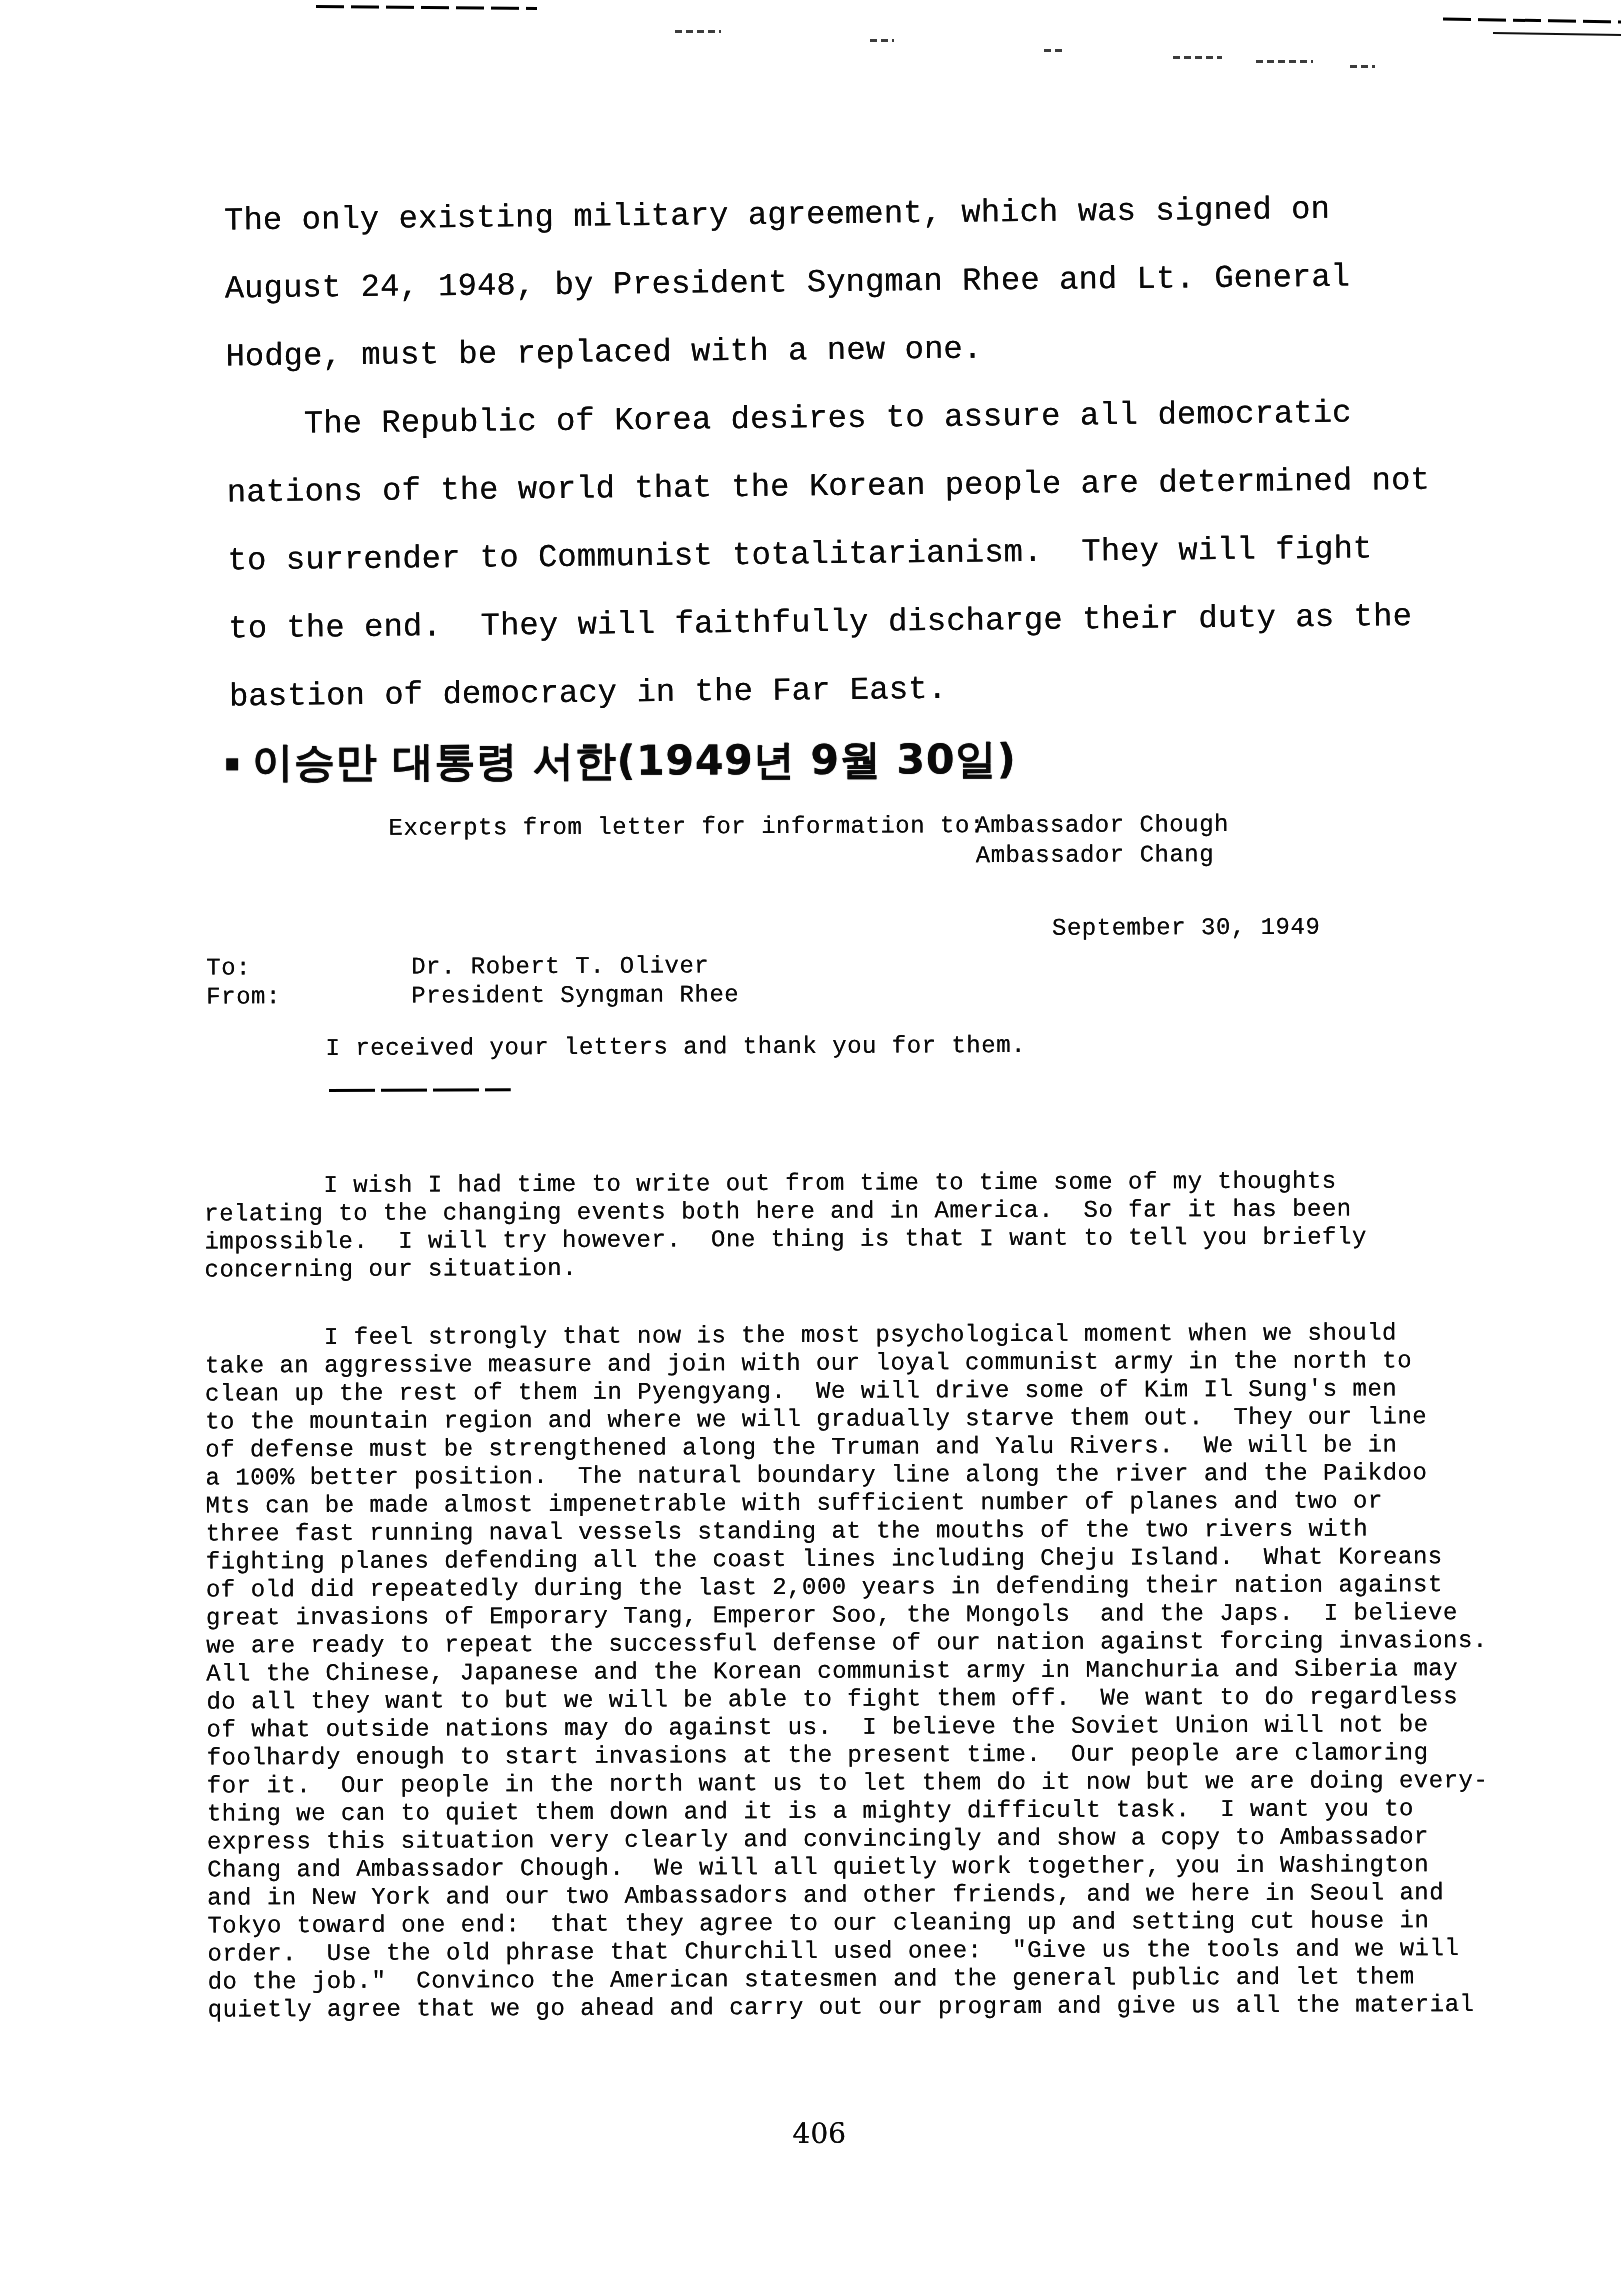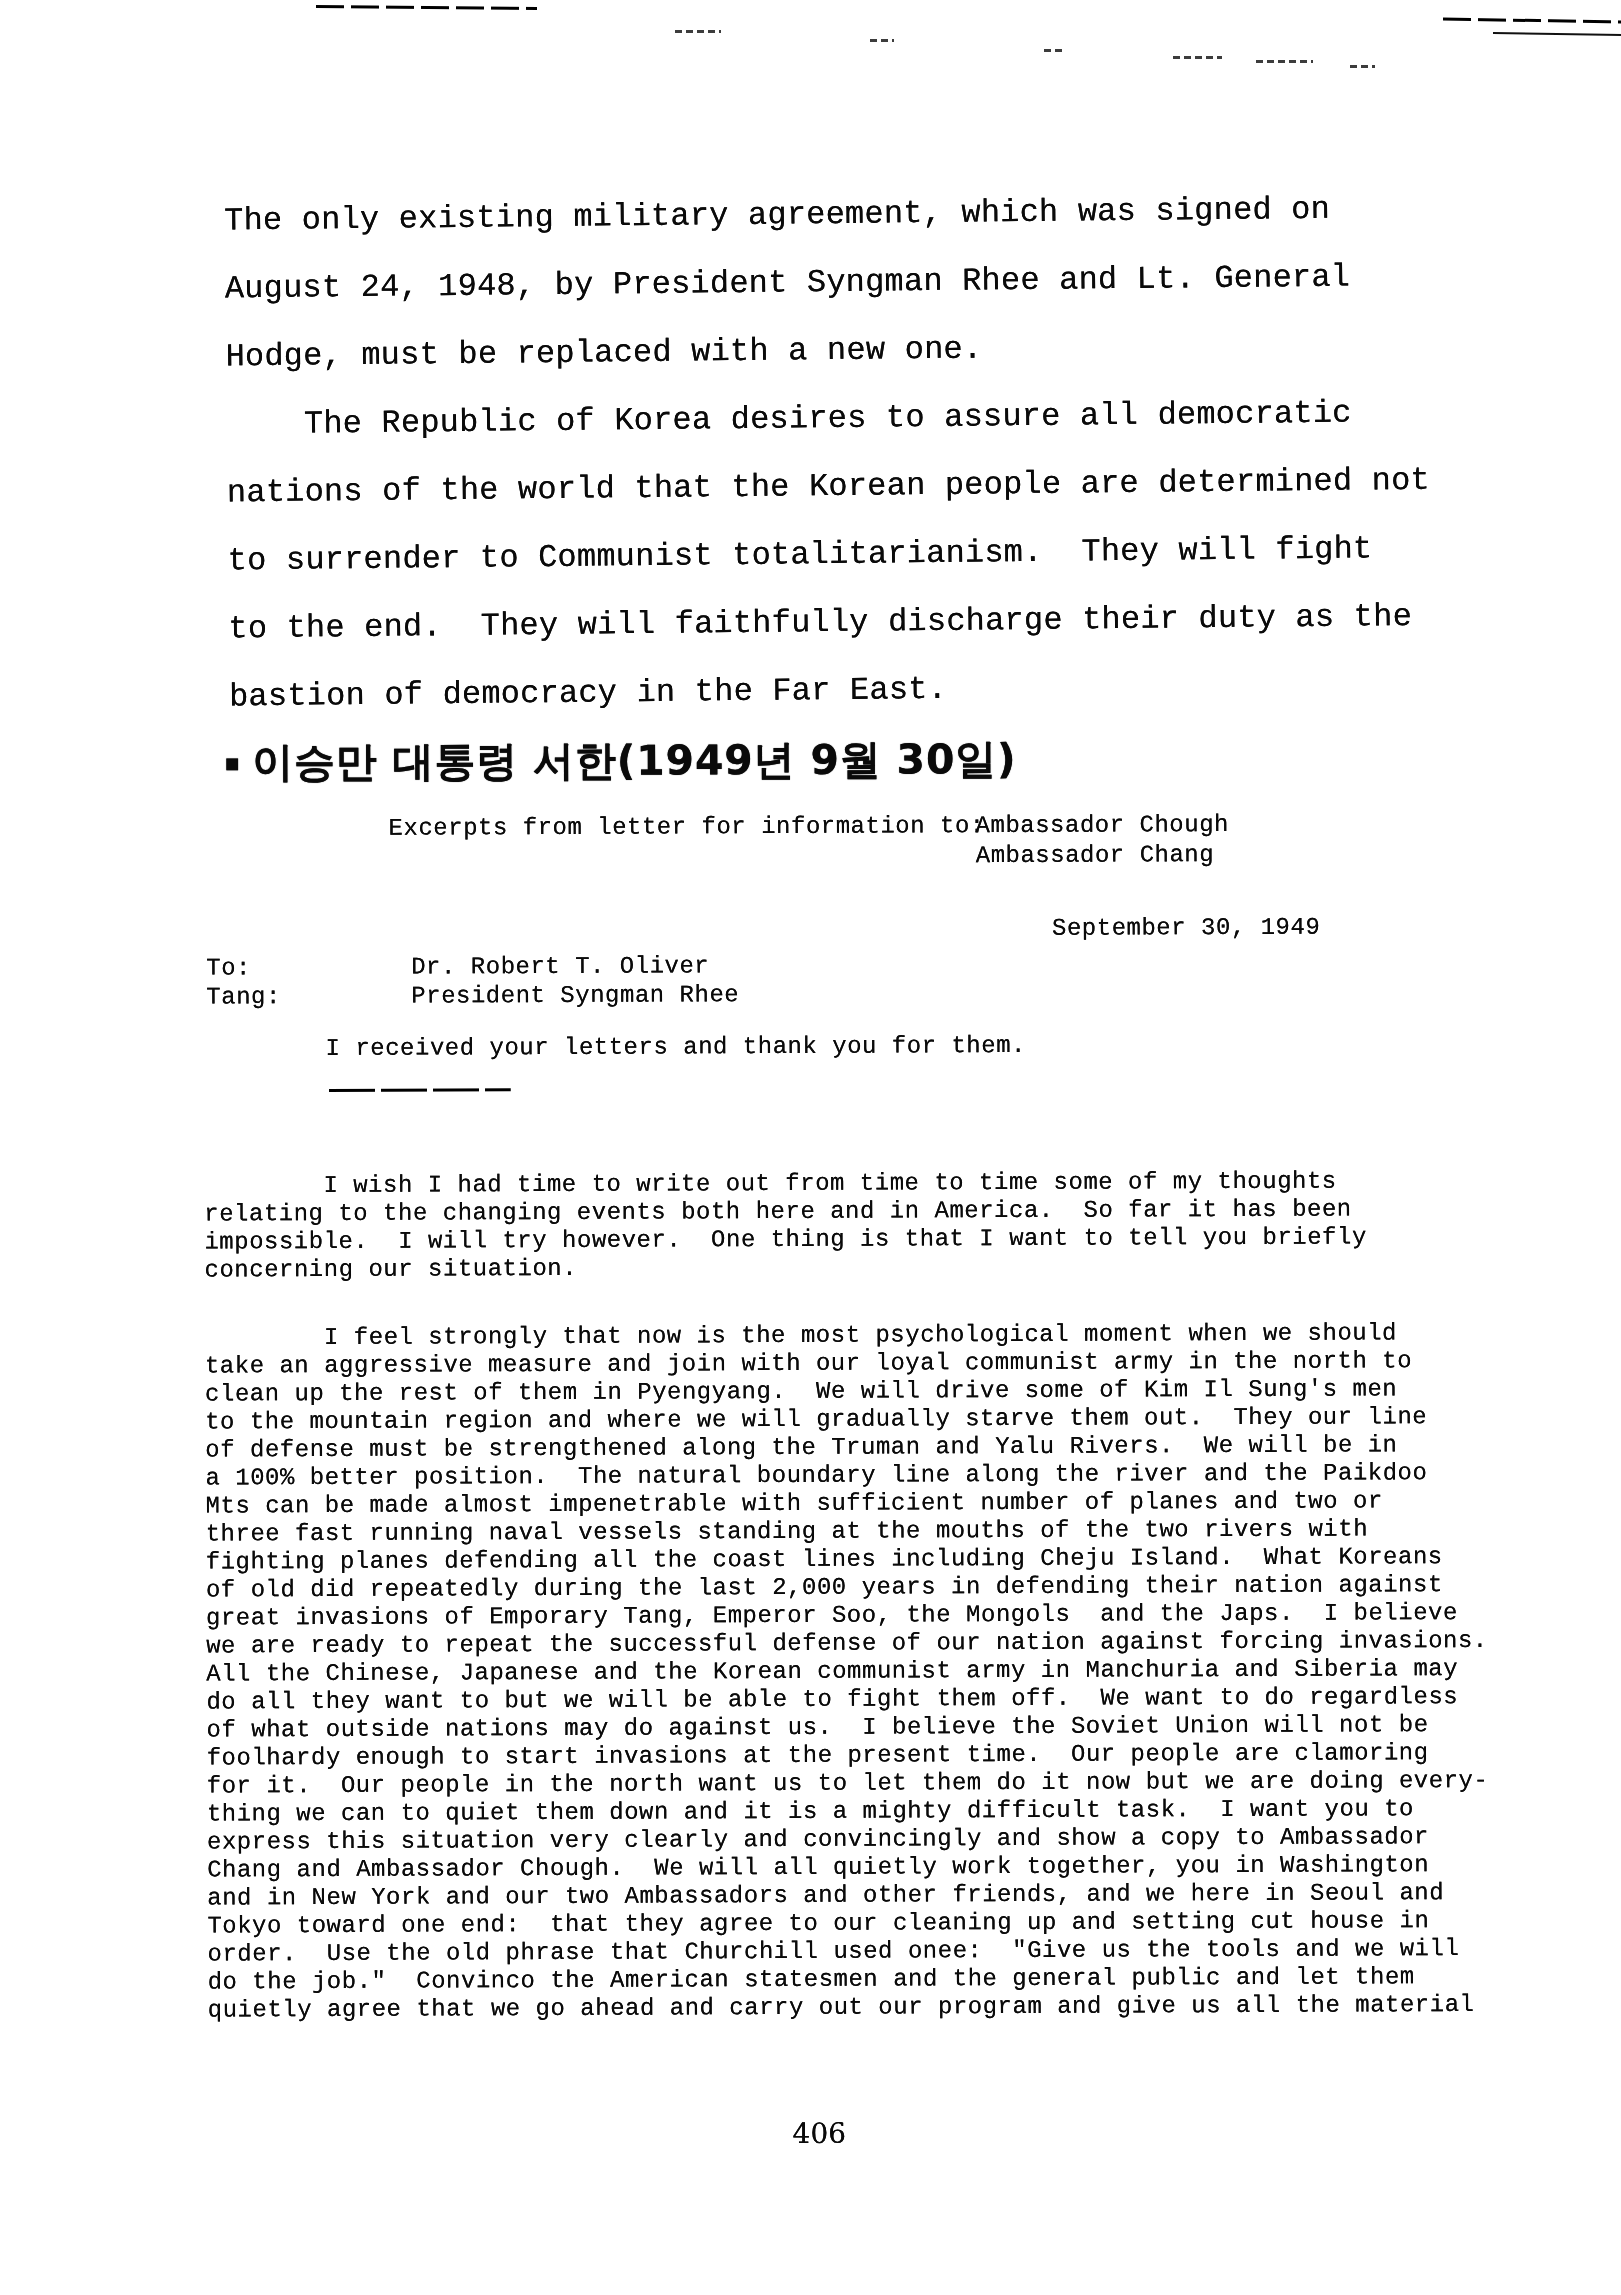--- a/index.html
+++ b/index.html
@@ -76,21 +76,21 @@
   </div>
 
   <div class="abs typed-sm" style="left:386px;top:816px;">Excerpts from letter for information to:</div>
   <div class="abs typed-sm" style="left:973px;top:816px;">Ambassador Chough</div>
   <div class="abs typed-sm" style="left:973px;top:846px;">Ambassador Chang</div>
 
   <div class="abs typed-sm" style="left:1049px;top:919px;">September 30, 1949</div>
 
   <div class="abs typed-sm" style="left:203px;top:955px;">To:</div>
   <div class="abs typed-sm" style="left:408px;top:955px;">Dr. Robert T. Oliver</div>
-  <div class="abs typed-sm" style="left:203px;top:984px;">Tang:</div>
+  <div class="abs typed-sm" style="left:203px;top:984px;">From:</div>
   <div class="abs typed-sm" style="left:408px;top:984px;">President Syngman Rhee</div>
 
   <div class="abs typed-sm" style="left:322px;top:1036px;">I received your letters and thank you for them.</div>
 
   <div class="abs divider"></div>
 
   <div class="abs typed-sm" style="left:200px;top:1173px;">        I wish I had time to write out from time to time some of my thoughts
 relating to the changing events both here and in America.  So far it has been
 impossible.  I will try however.  One thing is that I want to tell you briefly
 concerning our situation.</div>

